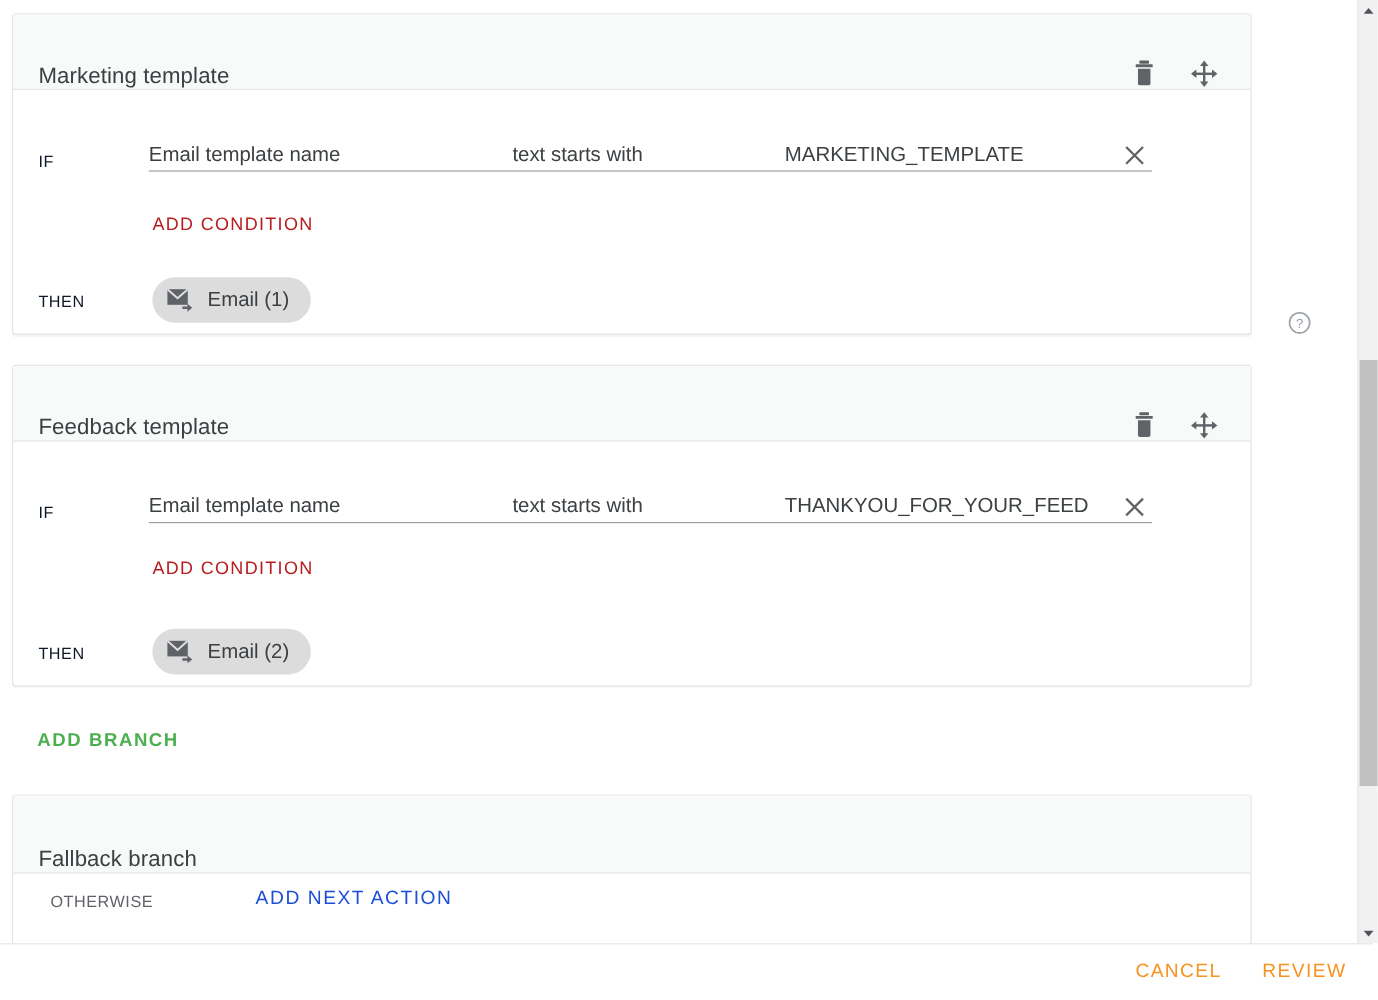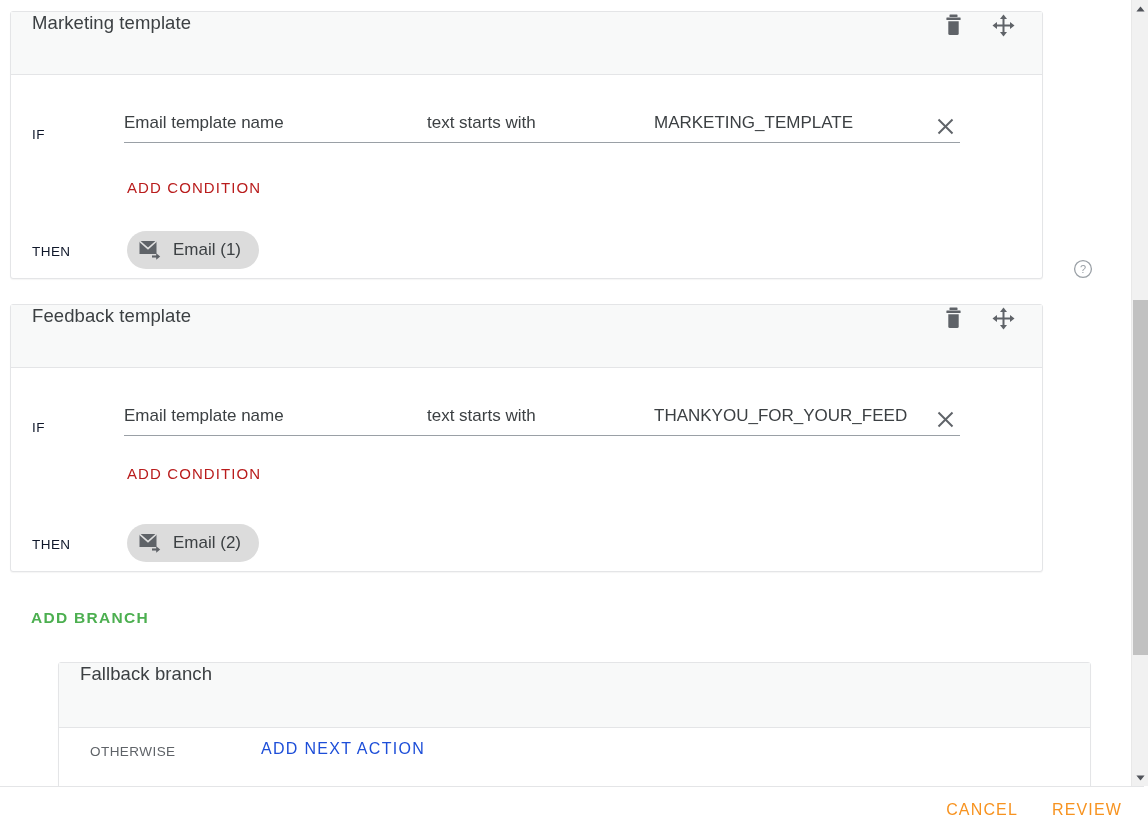--- a/index.html
+++ b/index.html
@@ -47,21 +47,21 @@
     border: 1px solid #e4e5e7;
     border-radius: 3px;
     box-shadow: 0 1px 1px rgba(0,0,0,0.045);
   }
 
   .card-header {
     height: 63px;
     background: #f8f9f9;
     border-bottom: 1px solid #e4e5e7;
     display: flex;
-    align-items: flex-start;
+    align-items: flex-end;
     padding: 0 14px 0 21px;
   }
 
   .card-title {
     font-size: 18.5px;
     color: #3c4043;
     font-weight: 400;
     letter-spacing: .1px;
     flex: 1;
   }
@@ -99,20 +99,21 @@
   }
   .row-if .kw { top: 52px; }
 
   .cond-fields {
     position: absolute;
     left: 113px;
     top: 38px;
     width: 836px;
     border-bottom: 1px solid #9aa0a6;
     display: flex;
+    align-items: flex-end;
     height: 30px;
   }
   .fld-attr {
     width: 303px;
     font-size: 17px;
     color: #3c4043;
     white-space: nowrap;
     overflow: hidden;
     padding-bottom: 3px;
     cursor: pointer;
@@ -388,21 +389,21 @@
                 </svg>
               </span>
               <span>Email (2)</span>
             </div>
           </div>
         </div>
       </div>
 
       <div class="add-branch" style="top:609px;color:#4CAF50;">ADD BRANCH</div>
 
-      <div class="card" style="top:662px;height:140px;margin-left:48px;">
+      <div class="card" style="top:662px;height:140px;">
         <div class="card-header" style="height:65px;">
           <div class="card-title">Fallback branch</div>
         </div>
         <div class="fallback-body">
           <div class="otherwise">OTHERWISE</div>
           <div class="add-next-action">ADD NEXT ACTION</div>
         </div>
       </div>
 
       <div class="help-icon">

